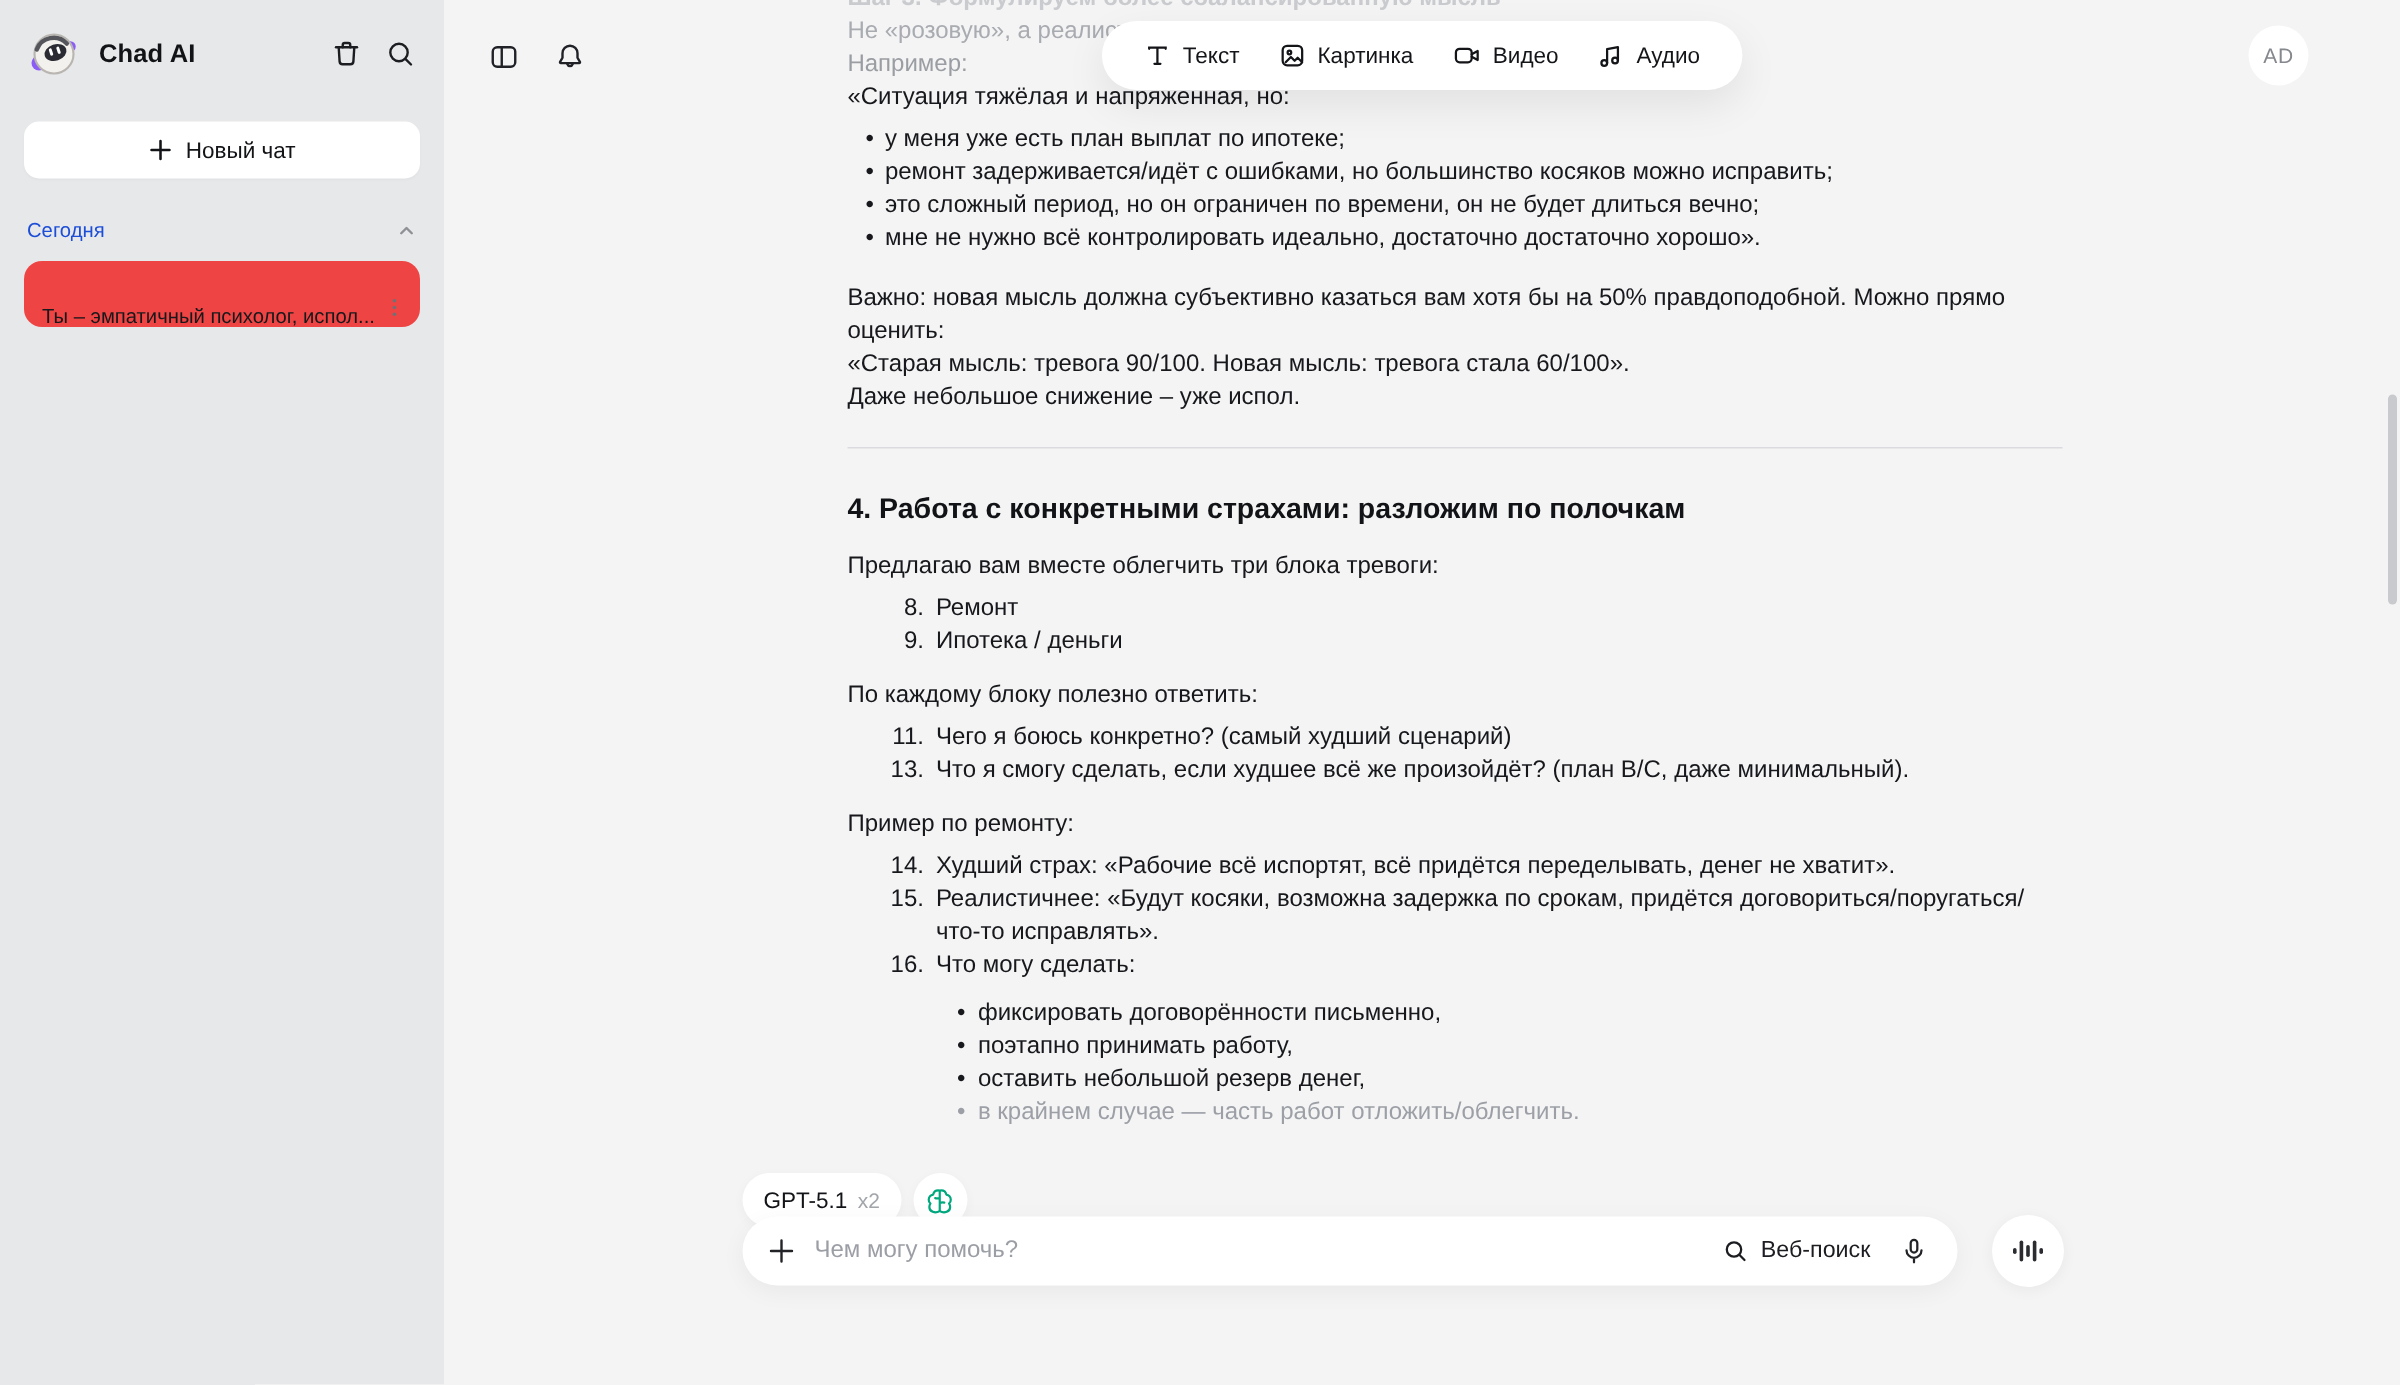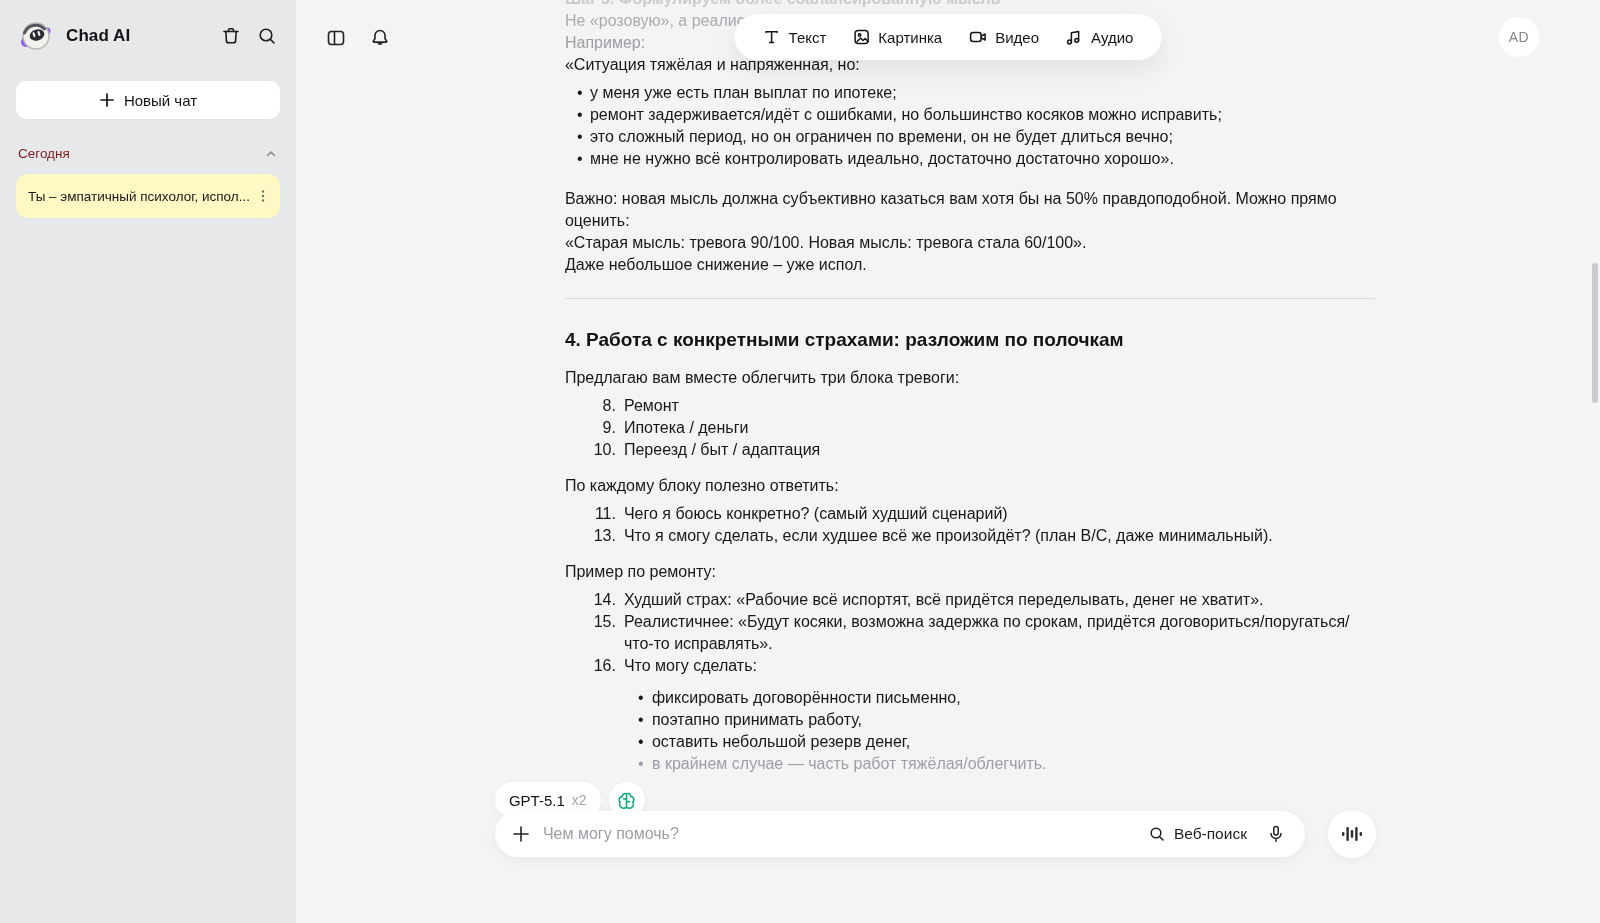--- a/index.html
+++ b/index.html
@@ -8,22 +8,22 @@
   .app { display:flex; width:1600px; height:923px; }
 
   
   .sidebar { flex:0 0 291px; background:#e7e8ea; padding:16px 16px 0; height:100%; }
   .sb-head { display:flex; align-items:center; height:40px; }
   .logo { width:40px; height:40px; margin-right:10px; flex:none; }
   .app-title { font-size:17px; font-weight:700; color:#121316; flex:1; letter-spacing:.1px; }
   .icon-btn { background:none; border:none; width:26px; height:26px; display:flex; align-items:center; justify-content:center; cursor:pointer; color:#1c1d21; }
   .sb-head .icon-btn + .icon-btn { margin-left:10px; }
   .new-chat-btn { margin-top:25px; width:100%; height:38px; background:#ffffff; border:none; border-radius:10px; display:flex; align-items:center; justify-content:center; gap:9px; font-family:inherit; font-size:15px; font-weight:500; color:#131417; cursor:pointer; box-shadow:0 1px 2px rgba(0,0,0,.03); }
-  .sb-section { margin-top:27px; display:flex; align-items:center; justify-content:space-between; padding:0 2px; color:#7f1d1d; font-size:13.5px; }
-  .chat-item { margin-top:13px; height:44px; background:#fef9c3; border-radius:12px; display:flex; align-items:center; padding:0 4px 0 12px; cursor:pointer; }
+  .sb-section { margin-top:27px; display:flex; align-items:center; justify-content:space-between; padding:0 2px; color:#1d4ed8; font-size:13.5px; }
+  .chat-item { margin-top:13px; height:44px; background:#ef4444; border-radius:12px; display:flex; align-items:flex-end; padding:0 4px 0 12px; cursor:pointer; }
   .chat-item-title { flex:1; font-size:13.5px; color:#17181b; white-space:nowrap; overflow:hidden; }
   .kebab { background:none; border:none; width:26px; height:26px; display:flex; align-items:center; justify-content:center; color:#6e7176; cursor:pointer; flex:none; }
 
   
   .main { position:relative; flex:1; height:100%; overflow:hidden; }
 
   .topbar { position:absolute; inset:0 0 auto 0; height:74px; z-index:5; pointer-events:none; }
   .topbar button, .topbar .mode-pill, .topbar .avatar { pointer-events:auto; }
   .tb-icon-btn { position:absolute; top:25px; background:none; border:none; width:26px; height:26px; display:flex; align-items:center; justify-content:center; color:#202227; cursor:pointer; }
   .tb-panel { left:27px; }
@@ -170,24 +170,20 @@
         <p class="body">Предлагаю вам вместе облегчить три блока тревоги:</p>
         <ol class="numlist">
           <li>
               <span class="num">8.</span>
               <span class="ntext">Ремонт</span>
             </li>
           <li>
               <span class="num">9.</span>
               <span class="ntext">Ипотека / деньги</span>
             </li>
-          <li>
-              <span class="num">10.</span>
-              <span class="ntext">Переезд / быт / адаптация</span>
-            </li>
         </ol>
 
         <p class="body">По каждому блоку полезно ответить:</p>
         <ol class="numlist">
           <li>
               <span class="num">11.</span>
               <span class="ntext">Чего я боюсь конкретно? (самый худший сценарий)</span>
             </li>
           <li>
               <span class="num">13.</span>
@@ -208,21 +204,21 @@
           <li>
               <span class="num">16.</span>
               <span class="ntext">Что могу сделать:</span>
             </li>
         </ol>
 
         <ul class="bullets inner">
           <li><span>фиксировать договорённости письменно,</span></li>
           <li><span>поэтапно принимать работу,</span></li>
           <li><span>оставить небольшой резерв денег,</span></li>
-          <li class="streaming"><span>в крайнем случае — часть работ тяжёлая/облегчить.</span></li>
+          <li class="streaming"><span>в крайнем случае — часть работ отложить/облегчить.</span></li>
         </ul>
       </div>
     </div>
 
     <div class="topbar">
       <button class="tb-icon-btn tb-panel">
         <span>
           <svg width="22" height="22" viewBox="0 0 22 22" fill="none" stroke="currentColor" stroke-width="1.6" stroke-linejoin="round">
             <rect x="3.5" y="4.5" width="15" height="13" rx="3"></rect>
               <path d="M9.5 4.5v13"></path>

